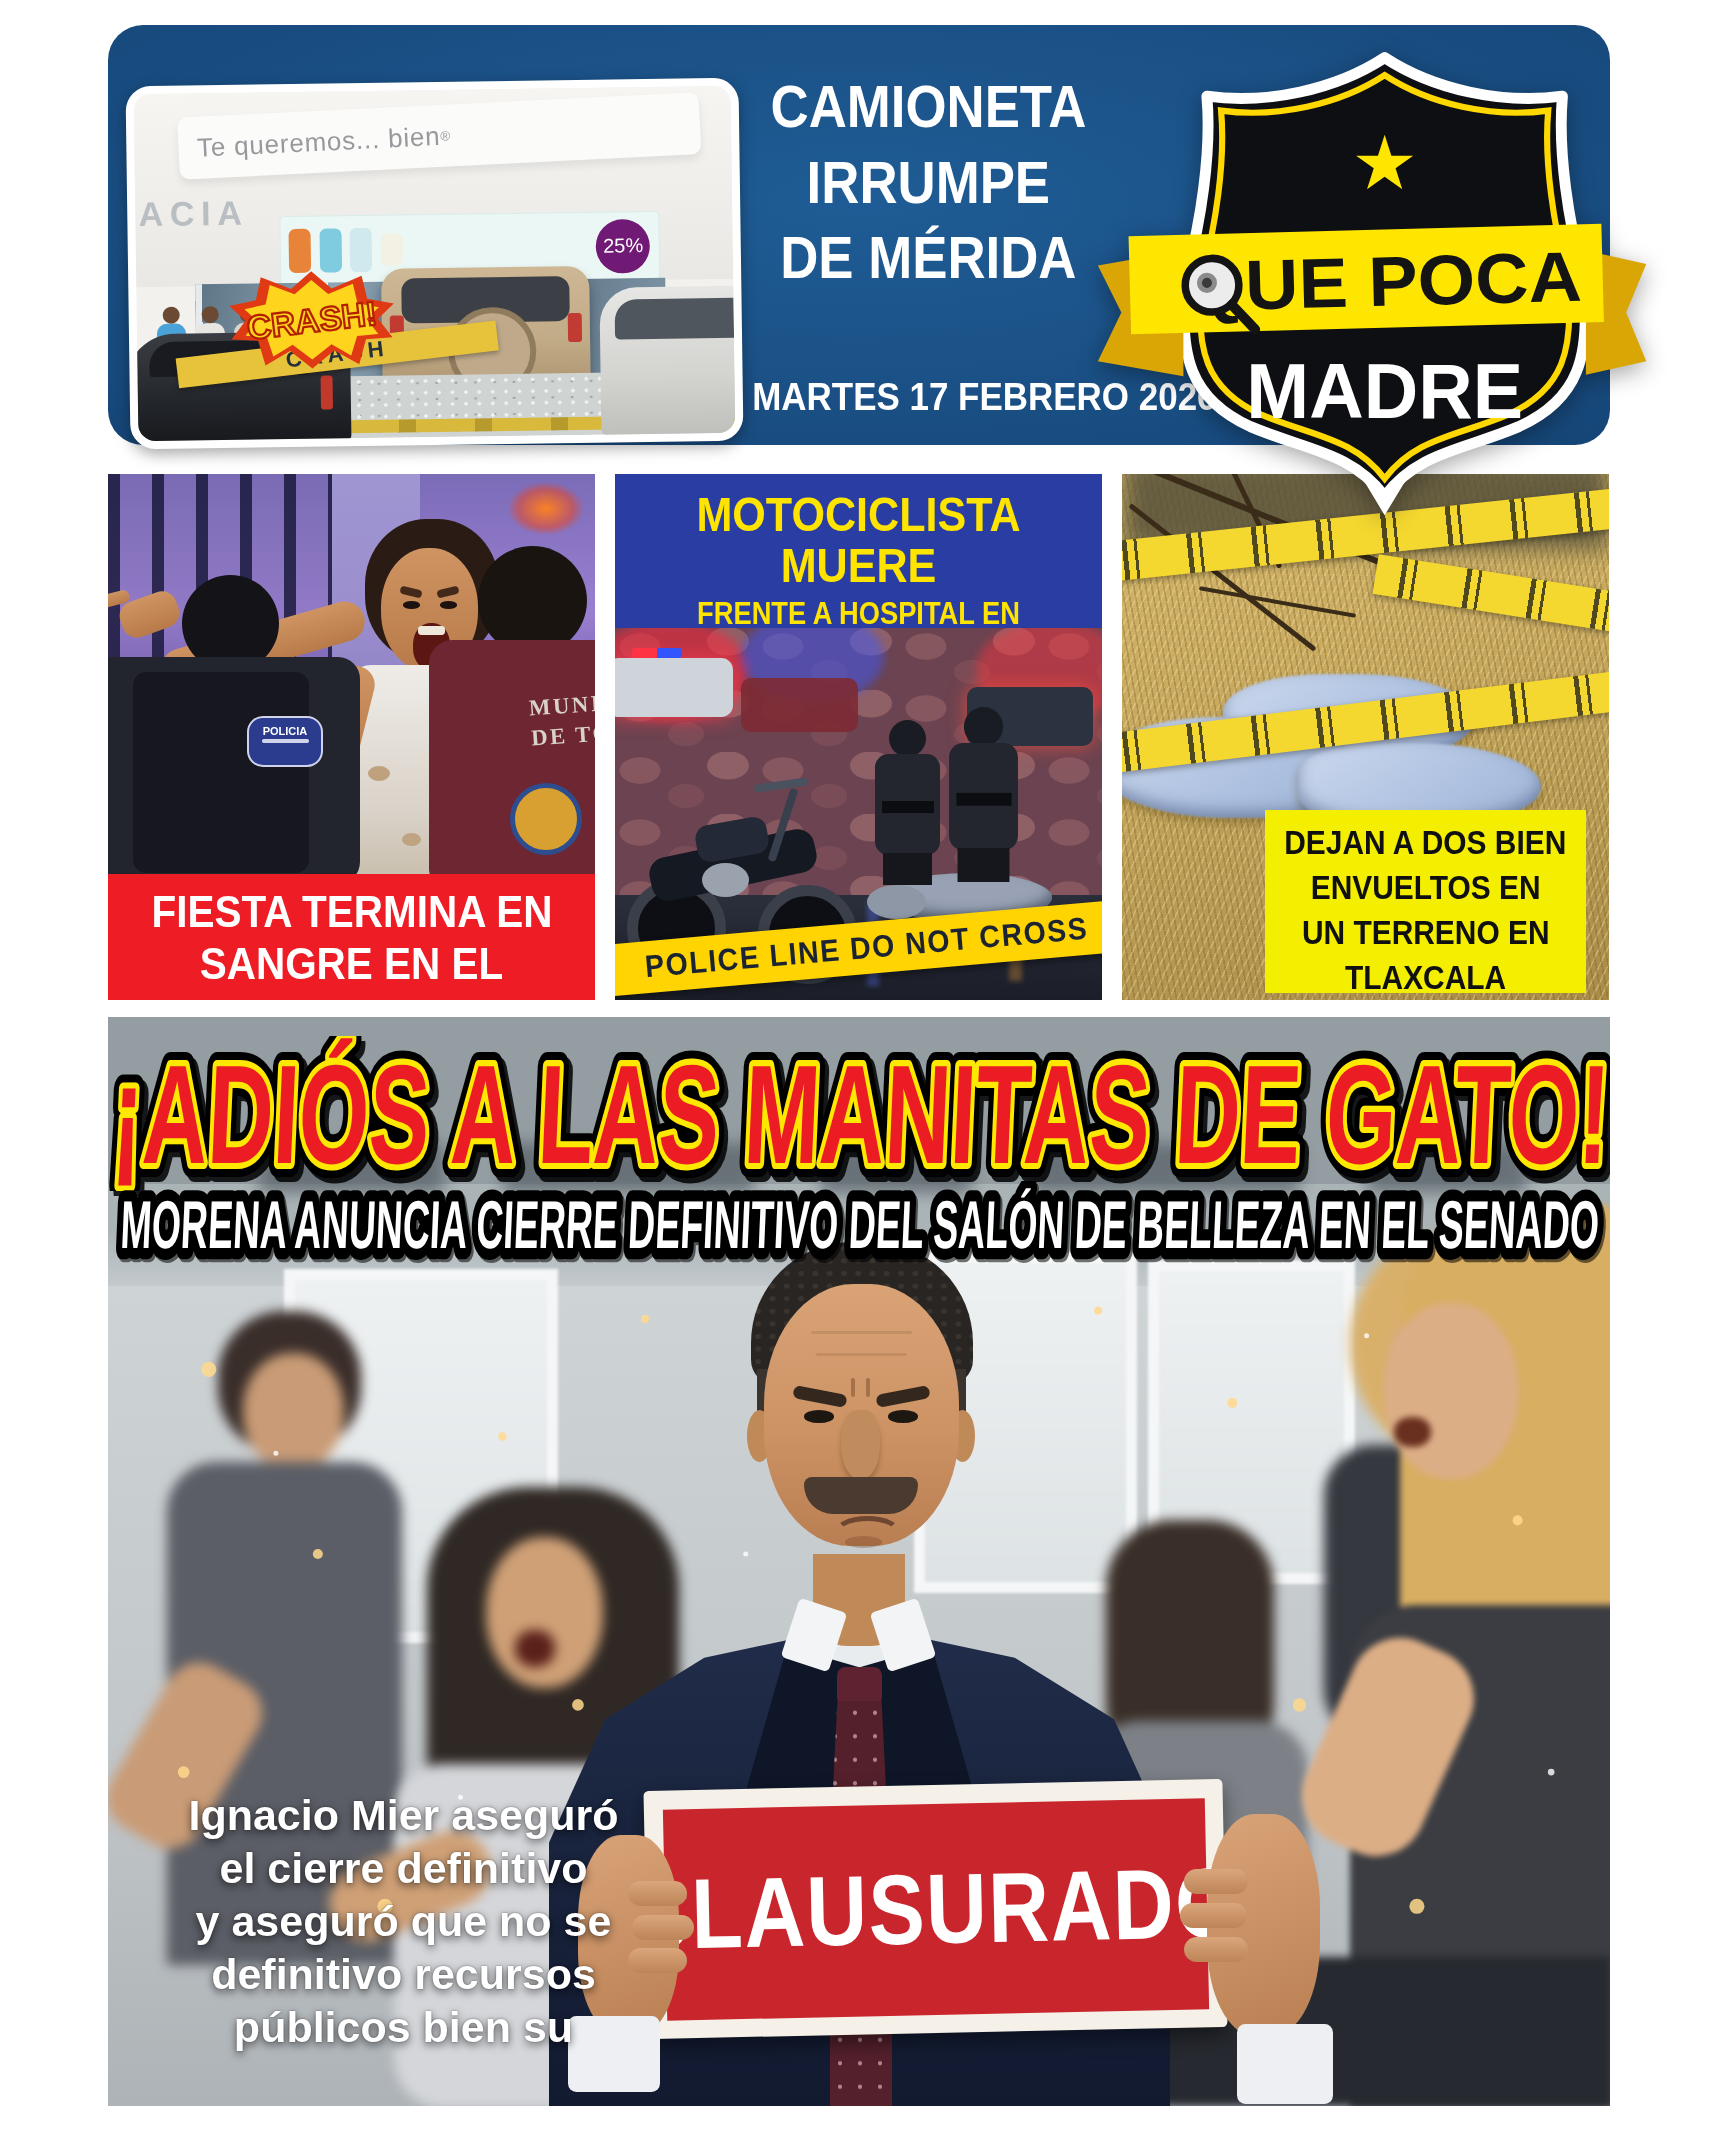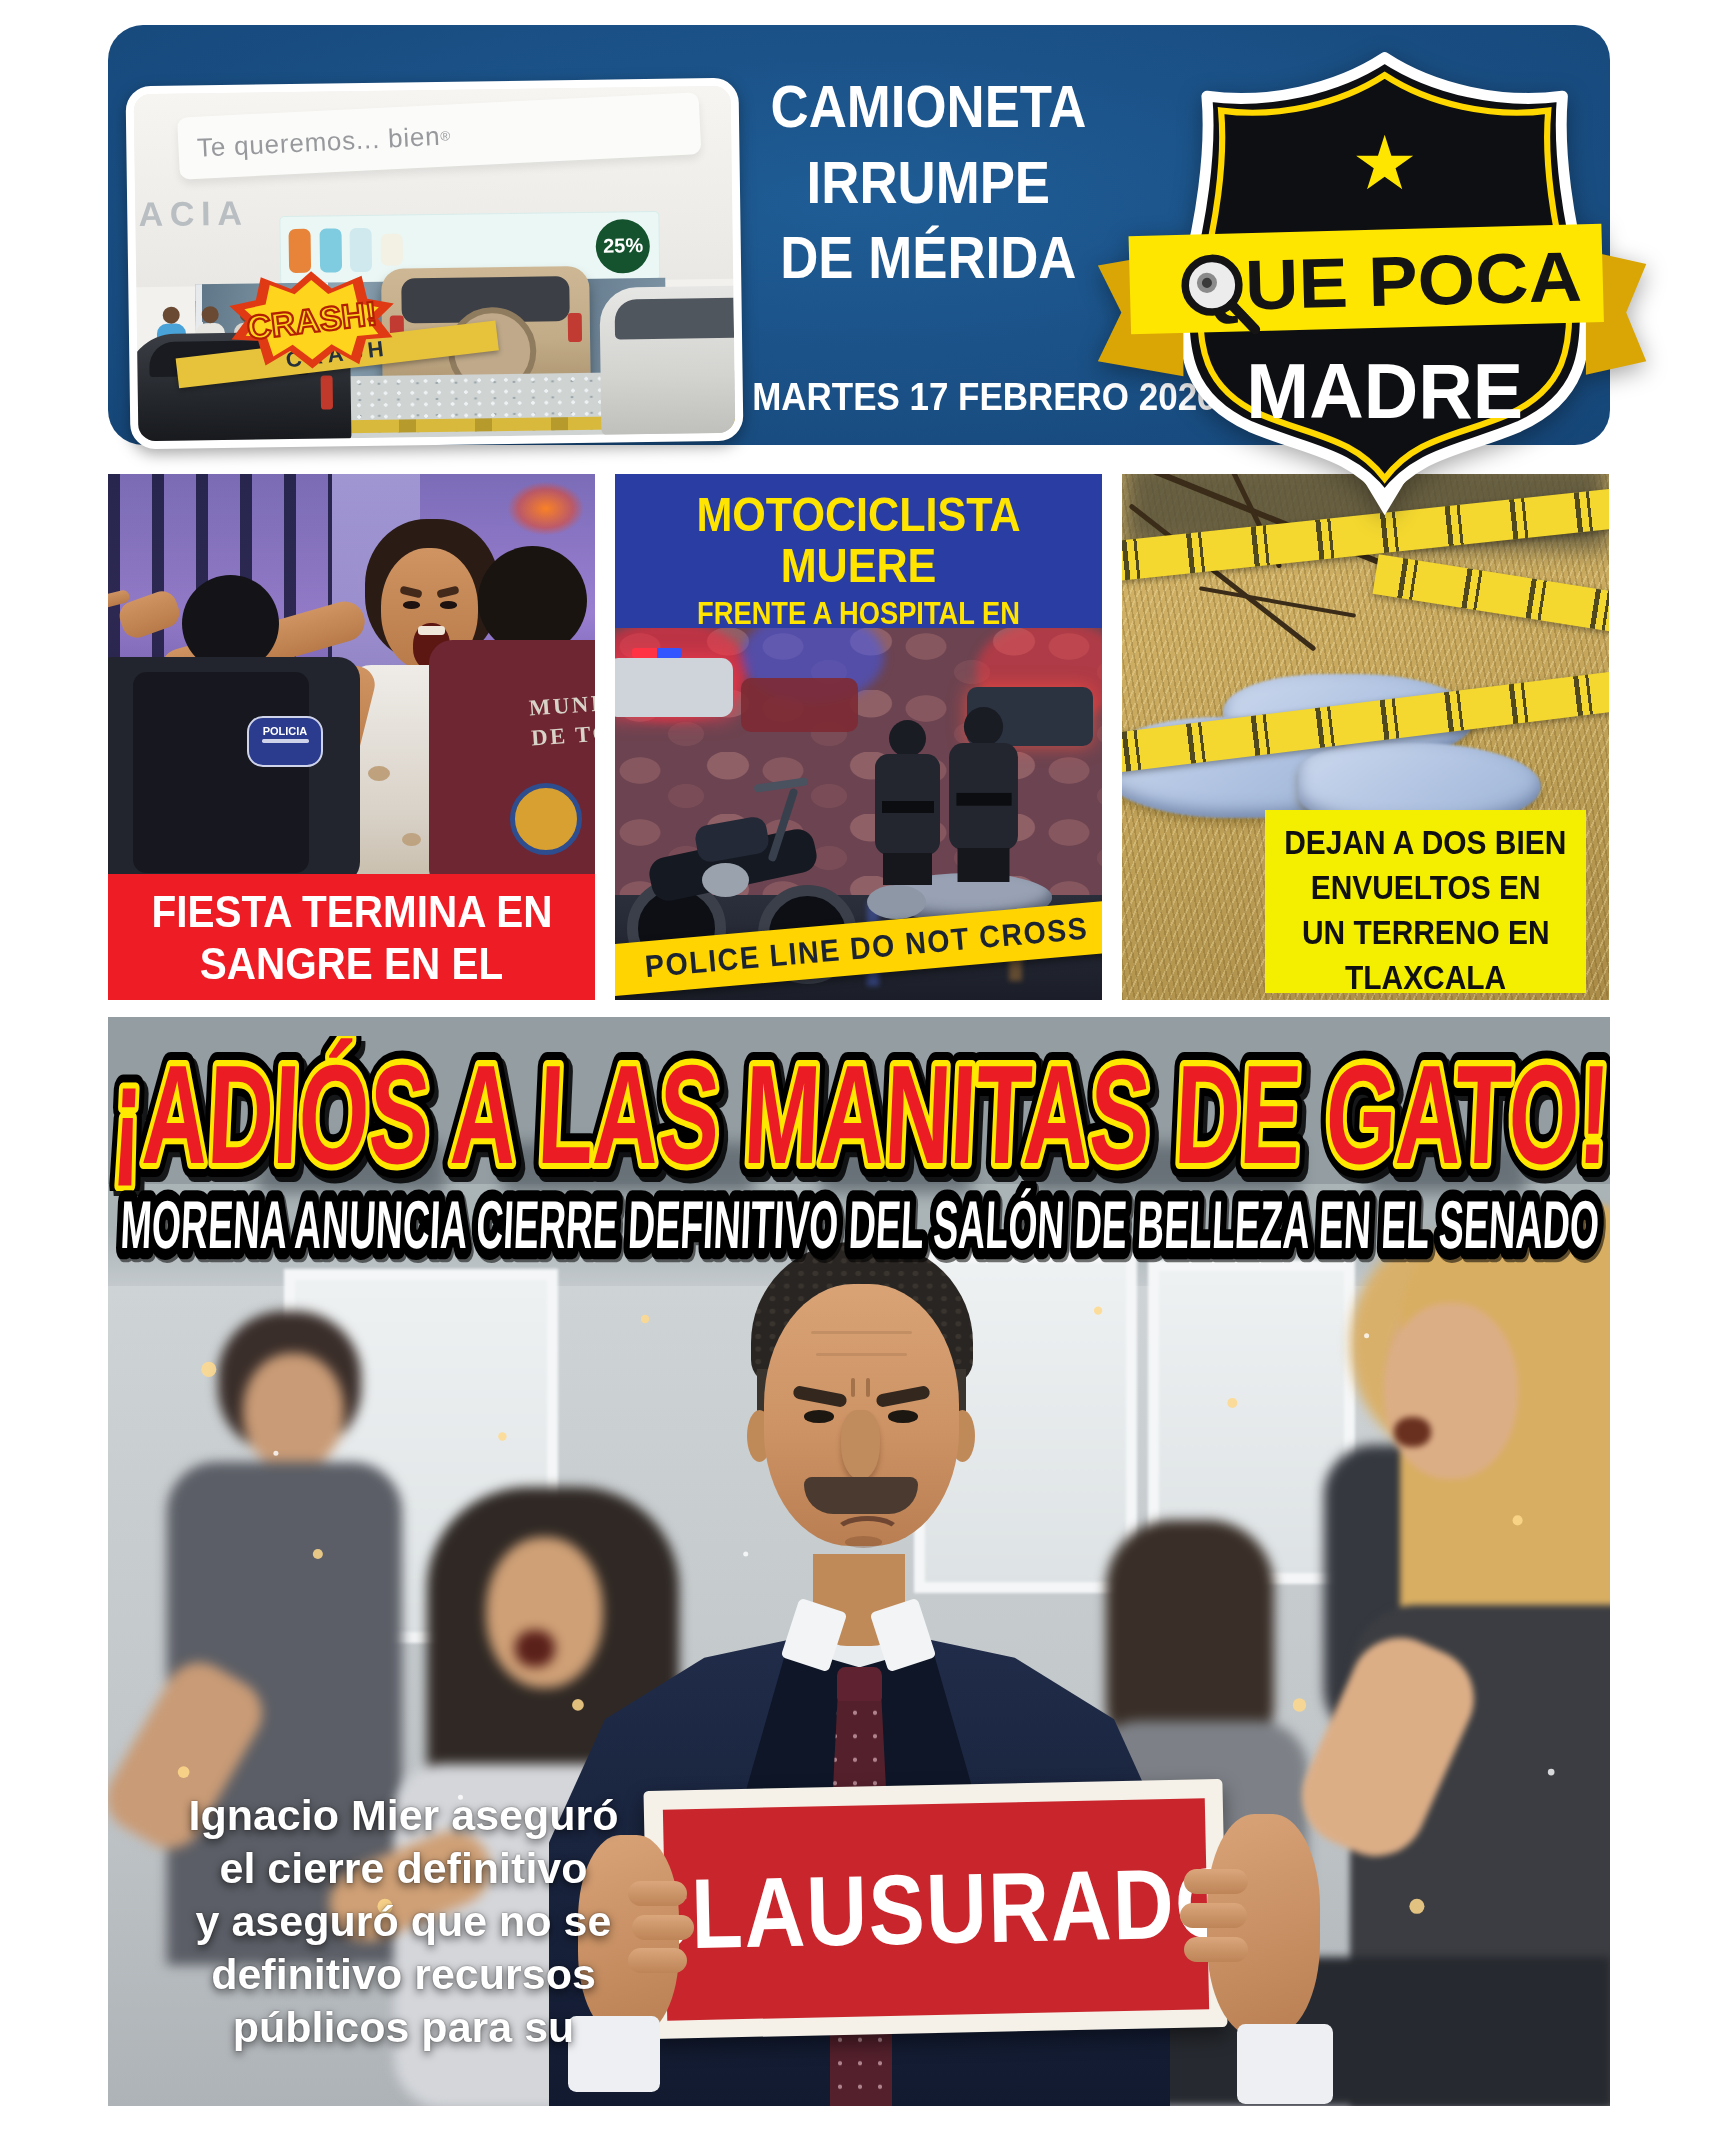--- a/index.html
+++ b/index.html
@@ -13,22 +13,22 @@
     background:radial-gradient(130% 150% at 50% 42%, #1f5c95 0%, #17497c 48%, #0e3560 80%, #0a2c52 100%);}
   .pharm-photo{left:20px;top:57px;width:597px;height:347px;border:8.4px solid #fff;border-radius:25px;
     overflow:hidden;background:#f2f1ee;transform:rotate(-0.8deg);box-shadow:0 5px 15px rgba(0,0,0,.35);}
   .store-sign{left:44px;top:15px;width:503px;height:62px;background:#fbfbf9;border-radius:10px;
     box-shadow:0 5px 8.4px rgba(0,0,0,.08);transform:rotate(-2deg);color:#97999d;font-size:26px;
     display:flex;align-items:center;padding-left:18.5px;letter-spacing:0.8px;}
   .wall-letters{left:3.4px;top:101px;color:#b9bec2;font-size:34px;font-weight:bold;letter-spacing:6.7px;}
   .promo-strip{left:144px;top:124px;width:361px;height:67px;background:#eaf7f5;border:1.7px solid #d8ecea;
     border-radius:5px;display:flex;align-items:center;gap:8.4px;padding:0 8.4px;}
   .promo-bottle{width:22px;height:44px;border-radius:6.7px;}
-  .promo-circle{margin-left:auto;width:54px;height:54px;border-radius:50%;background:#14532d;color:#fff;
-    font-weight:bold;font-size:20px;display:flex;align-items:center;justify-content:center;}
+  .promo-circle{margin-left:auto;width:54px;height:54px;border-radius:50%;background:#701a75;color:#fff;
+    font-weight:normal;font-size:20px;display:flex;align-items:center;justify-content:center;}
   .glass-band{left:59px;top:191px;width:470px;height:101px;
     background:linear-gradient(100deg,#5d7486,#8fa6b5 30%,#51677a 60%,#7e95a6);}
   .glass-band:after{content:"";position:absolute;inset:0;
     background:repeating-linear-gradient(90deg,rgba(255,255,255,.85) 0 6.7px,transparent 6.7px 126px);}
   .suv{left:245px;top:178px;width:208px;height:131px;background:linear-gradient(180deg,#cdb795 0%,#c2ab87 55%,#a9916e 100%);
     border-radius:22px 22px 8.4px 8.4px;box-shadow:0 8.4px 11.7px rgba(0,0,0,.35);}
   .suv-window{left:20px;top:10px;width:168px;height:45px;background:#3c3f46;border-radius:13.4px;}
   .spare{left:66px;top:40px;width:76px;height:76px;border-radius:50%;background:#bfa98a;border:6.7px solid #8f7b5e;}
   .tail-l,.tail-r{top:47px;width:13.4px;height:28.5px;background:#c23b33;border-radius:3.4px;}
   .ground{left:0;top:285px;width:597px;height:62px;background:#cfd3d2;
@@ -493,21 +493,21 @@
     <div class="finger" style="left:1076px;top:852px;width:64px;"></div>
     <div class="finger" style="left:1072px;top:886px;width:67px;"></div>
     <div class="finger" style="left:1076px;top:920px;width:64px;"></div>
     <div class="cuff" style="left:1129px;top:1007px;width:96px;height:80px;"></div>
 
     <div class="abs caption">
       <div>Ignacio Mier aseguró</div>
       <div>el cierre definitivo</div>
       <div>y aseguró que no se</div>
       <div>definitivo recursos</div>
-      <div>públicos para su</div>
+      <div>públicos bien su</div>
     </div>
 
     <svg class="abs headline-svg" viewBox="0 0 1790 185">
       <g transform="translate(895,152) scale(0.94,1.12) skewX(-3)">
         <text x="0" y="0" text-anchor="middle" font-size="150" textLength="1900" lengthAdjust="spacingAndGlyphs" class="h-stroke-black">¡ADIÓS A LAS MANITAS DE GATO!</text>
         <text x="0" y="0" text-anchor="middle" font-size="150" textLength="1900" lengthAdjust="spacingAndGlyphs" class="h-stroke-yellow">¡ADIÓS A LAS MANITAS DE GATO!</text>
         <text x="0" y="0" text-anchor="middle" font-size="150" textLength="1900" lengthAdjust="spacingAndGlyphs" class="h-fill">¡ADIÓS A LAS MANITAS DE GATO!</text>
       </g>
     </svg>
     <svg class="abs subhead-svg" viewBox="0 0 1790 105">

